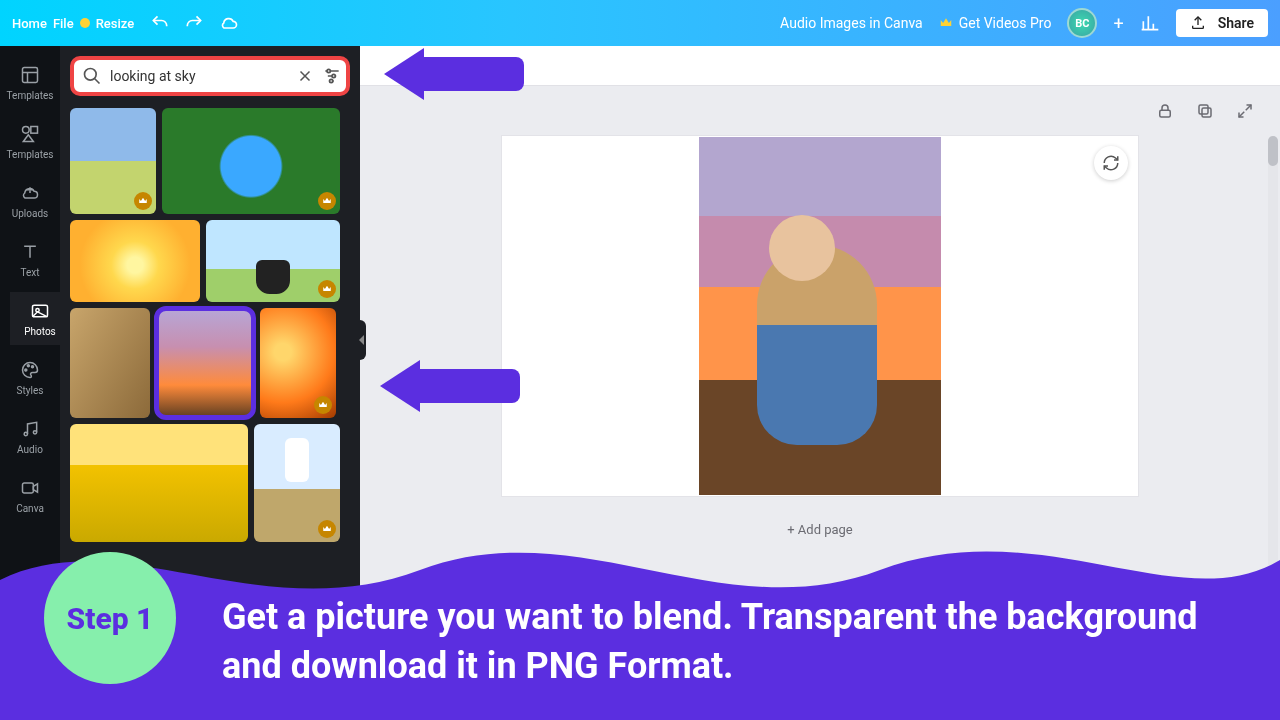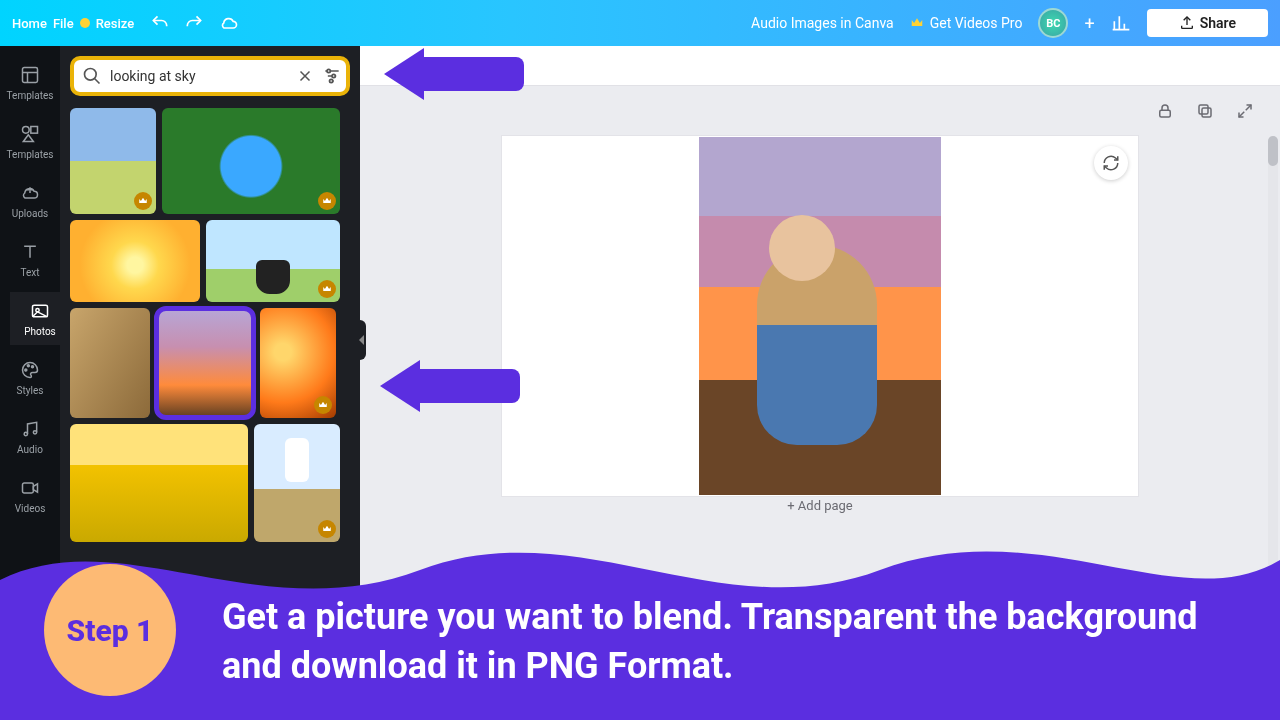--- a/index.html
+++ b/index.html
@@ -9,27 +9,27 @@
   .topbar-item { color: #fff; font-size: 13px; font-weight: 500; cursor: pointer; display: flex; align-items: center; gap: 6px; }
   .resize-item { color: #fff; }
   .crown-dot { width: 10px; height: 10px; border-radius: 50%; background: #ffd233; display: inline-block; }
   .topbar-icons { display:flex; gap:14px; margin-left:10px; }
   .topbar-icon { color:#fff; display:flex; }
   .topbar-right { margin-left: auto; display: flex; align-items: center; gap: 16px; }
   .doc-title { color: #fff; font-size: 14px; }
   .get-pro { color: #fff; font-size: 14px; display: flex; align-items: center; gap: 6px; cursor:pointer; }
   .avatar { width: 30px; height: 30px; border-radius: 50%; background: radial-gradient(circle at center,#3dd9b0,#3aa3a3); color:#fff; font-size:11px; font-weight:700; display:flex; align-items:center; justify-content:center; border:2px solid rgba(255,255,255,.5);}
   .plus { color:#fff; font-size:18px; cursor:pointer; }
-  .share-btn { background: #fff; color: #222; border-radius: 4px; padding: 6px 32px; font-size: 14px; font-weight:600; display: flex; align-items: center; gap: 5px; cursor: pointer; }
+  .share-btn { background: #fff; color: #222; border-radius: 4px; padding: 6px 14px; font-size: 14px; font-weight:600; display: flex; align-items: center; gap: 12px; cursor: pointer; }
   .leftnav { position: absolute; top: 46px; left: 0; width: 60px; bottom: 0; background: #0f1216; display: flex; flex-direction: column; align-items: center; padding-top: 10px; gap: 6px; }
   .nav-item { display: flex; flex-direction: column; align-items: center; gap: 4px; color: #9aa0a6; font-size: 10px; width:100%; padding:8px 0; cursor:pointer; }
   .nav-item.active { background:#1d1f24; color:#fff;margin-left:20px; }
   .nav-icon { width: 22px; height: 22px; display:flex; align-items:center; justify-content:center;}
   .photos-panel { position: absolute; top: 46px; left: 60px; width: 300px; bottom: 0; background: #1d1f24; padding: 10px; overflow: hidden; }
-  .search-wrap { border: 4px solid #eab308; border-radius: 10px; background: #fff; display: flex; align-items: center; padding: 6px 8px; gap: 8px; }
+  .search-wrap { border: 4px solid #ef4444; border-radius: 10px; background: #fff; display: flex; align-items: center; padding: 6px 8px; gap: 8px; }
   .search-input { flex: 1; border: none; outline: none; font-size: 14px; color: #333; }
   .icon-btn { cursor: pointer; display:flex; }
   .gallery { margin-top: 12px; display: flex; flex-direction: column; gap: 6px; }
   .g-row { display: flex; gap: 6px; }
   .thumb { border-radius: 6px; position: relative; overflow:hidden; cursor:pointer; }
   .thumb.selected { outline: 5px solid #5b2ee0; outline-offset: -3px; border-radius:10px; }
   .crown-badge { position: absolute; right: 4px; bottom: 4px; width: 18px; height: 18px; border-radius: 50%; background: #c68600; display:flex; align-items:center; justify-content:center; }
   .crown-badge svg { width:10px; height:10px; }
   
   .t-field { background: linear-gradient(#8fbaea 50%, #c3d46e 50%); }
@@ -46,31 +46,31 @@
   .canvas-area { position: absolute; top: 46px; left: 360px; right: 0; bottom: 0; background: #ebecf0; }
   .canvas-toolbar { height: 40px; display:flex; align-items:center; padding:0 18px; background:#fff; border-bottom:1px solid #e1e1e6; position:relative;}
   .canvas-actions { position:absolute; right:24px; top:54px; display:flex; gap:18px;}
   .canvas-actions .mini { width:22px; height:22px; color:#6b6b72; cursor:pointer; display:flex; align-items:center; justify-content:center;}
   .canvas-wrap { position:absolute; top:80px; left:0; right:0; bottom:0; display:flex; flex-direction:column; align-items:center; }
   .page { width: 636px; height: 360px; background:#fff; margin-top:10px; box-shadow: 0 0 0 1px #e3e3e8; position:relative; display:flex; align-items:center; justify-content:center;}
   .refresh-btn { position:absolute; top:10px; right:10px; width:34px; height:34px; border-radius:50%; background:#fff; box-shadow:0 1px 4px rgba(0,0,0,.2); display:flex; align-items:center; justify-content:center; cursor:pointer;}
   .placed-img { width: 242px; height: 358px; background: linear-gradient(#b3a6cf 0 22%, #c58bad 22% 42%, #ff944a 42% 68%, #6a4527 68% 100%); position:relative; overflow:hidden;}
   .placed-img::before{content:"";position:absolute;left:58px;top:108px;width:120px;height:200px;border-radius:60px 60px 40px 40px;background:linear-gradient(#caa26a 0 40%, #4a78b0 40%);} 
   .placed-img::after{content:"";position:absolute;left:70px;top:78px;width:66px;height:66px;border-radius:50%;background:#e8c39e;}
-  .add-page { margin-top:2px; color:#6b6b72; font-size:13px; cursor:pointer;}
+  .add-page { margin-top:26px; color:#6b6b72; font-size:13px; cursor:pointer;}
   
   .arrow { position:absolute; display:flex; align-items:center; z-index:40; }
   .arrow-head { width:0; height:0; border-top:26px solid transparent; border-bottom:26px solid transparent; border-right:40px solid #5b2ee0; }
   .arrow-body { height:34px; width:100px; background:#5b2ee0; border-radius:0 8px 8px 0; }
   .arrow1 { top:48px; left:384px; }
   .arrow2 { top:360px; left:380px; }
   
   .wave { position:absolute; left:0; right:0; bottom:0; height:210px; z-index:50; }
   .wave svg { position:absolute; top:0; left:0; width:100%; height:100%; }
-  .step-circle { position:absolute; left:44px; bottom:24px; width:132px; height:132px; border-radius:50%; background:#fdba74; display:flex; align-items:center; justify-content:center; z-index:60;}
+  .step-circle { position:absolute; left:44px; bottom:36px; width:132px; height:132px; border-radius:50%; background:#86efac; display:flex; align-items:center; justify-content:center; z-index:60;}
   .step-circle span { color:#5b2ee0; font-size:30px; font-weight:800; }
   .instruction { position:absolute; left:222px; right:30px; bottom:28px; color:#fff; font-size:36px; font-weight:700; line-height:1.38; z-index:60; }
   .side-handle { position:absolute; left:356px; top:320px; width:10px; height:40px; background:#1d1f24; border-radius:0 6px 6px 0; display:flex; align-items:center; justify-content:center; z-index:30; cursor:pointer;}
   .side-handle::after{content:"";width:0;height:0;border-top:5px solid transparent;border-bottom:5px solid transparent;border-right:5px solid #888;}
   .scrollbar-v { position:absolute; right:2px; top:90px; bottom:10px; width:10px; background:#e5e6ea; border-radius:5px;}
   .scroll-thumb { position:absolute; top:0; width:100%; height:30px; background:#bfc1c7; border-radius:5px;}
 </style>
 </head>
 <body>
 
@@ -196,21 +196,21 @@
       </div>
       <span>Audio</span>
     </div>
   <div class="nav-item">
       <div class="nav-icon">
         <svg width="20" height="20" viewBox="0 0 24 24" fill="none" stroke="currentColor" stroke-width="1.8">
           <rect x="3" y="6" width="13" height="12" rx="2"></rect>
           <path d="M16 10l5-3v10l-5-3z"></path>
         </svg>
       </div>
-      <span>Videos</span>
+      <span>Canva</span>
     </div>
 </div>
 
 <div class="photos-panel">
   <div class="search-wrap">
     <span class="icon-btn">
         <svg width="20" height="20" viewBox="0 0 24 24" fill="none" stroke="#555" stroke-width="2">
           <circle cx="10" cy="10" r="7"></circle>
           <path d="M21 21l-6-6"></path>
         </svg>

